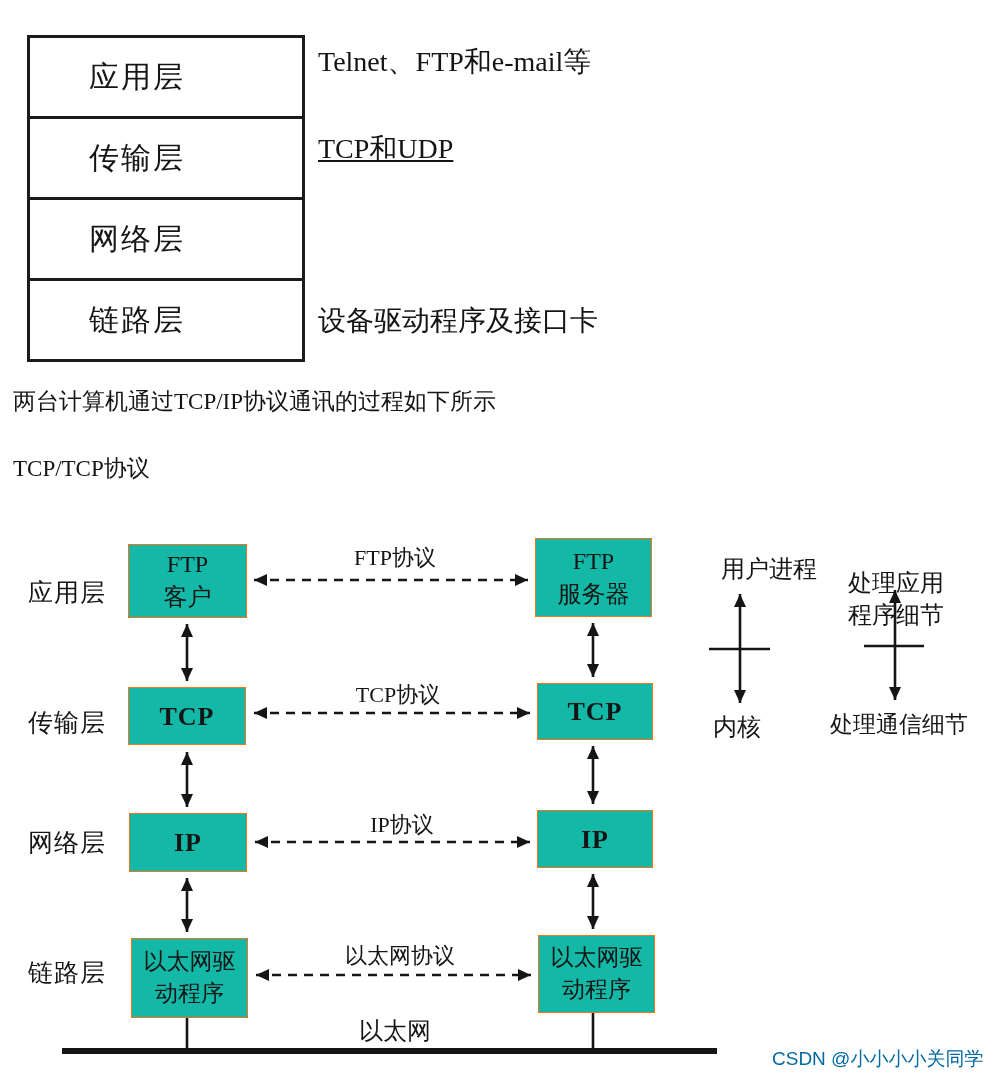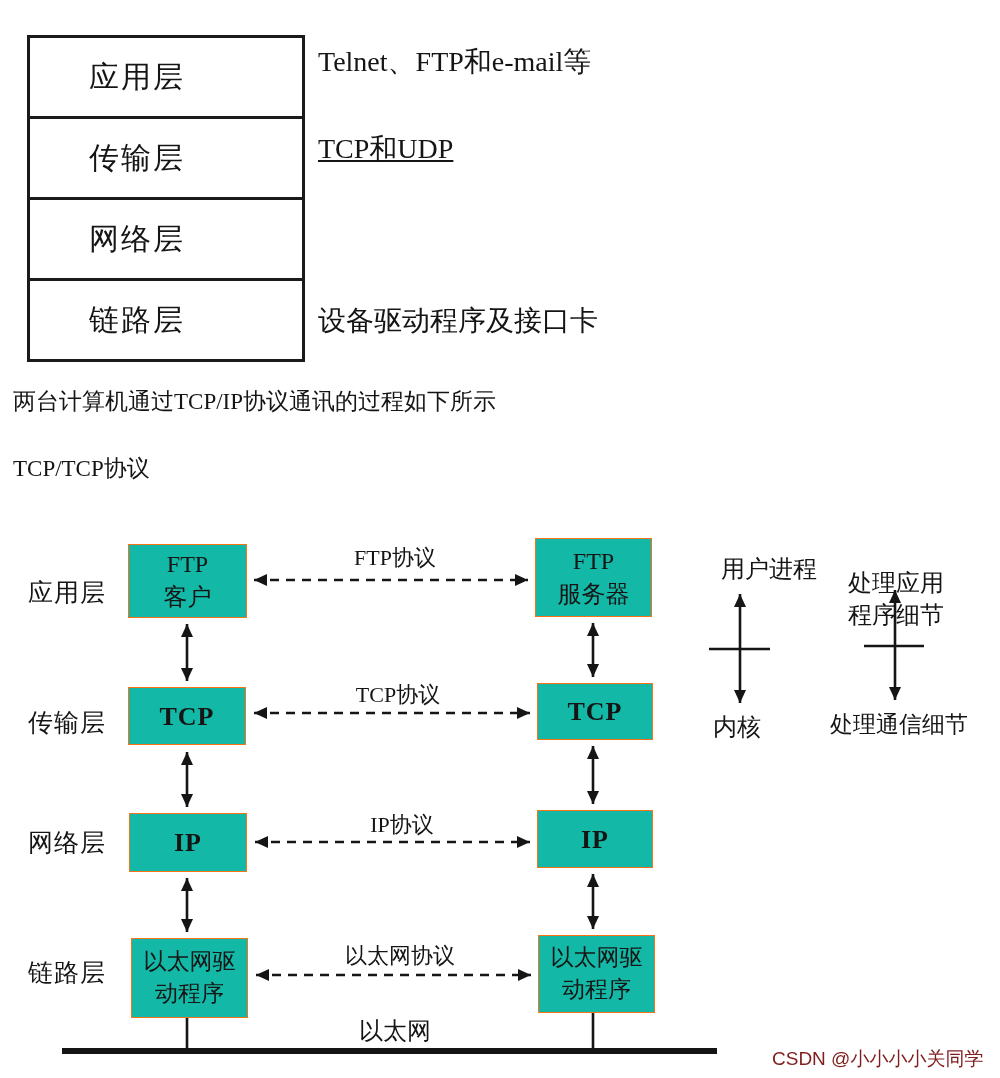--- a/index.html
+++ b/index.html
@@ -88,21 +88,21 @@
     white-space: nowrap;
     line-height: 32px;
   }
   .svg-overlay { position: absolute; left: 0; top: 0; }
 
   .watermark {
     position: absolute;
     left: 772px; top: 1046px;
     font-family: "Liberation Sans", "DejaVu Sans", sans-serif;
     font-size: 19px;
-    color: #7f1d1d;
+    color: #0369a1;
     white-space: nowrap;
     text-shadow: 1px 1px 0 #ffffff;
   }
 </style>
 </head>
 <body>
 
 <div class="canvas">
 
   <div class="layer-table">

